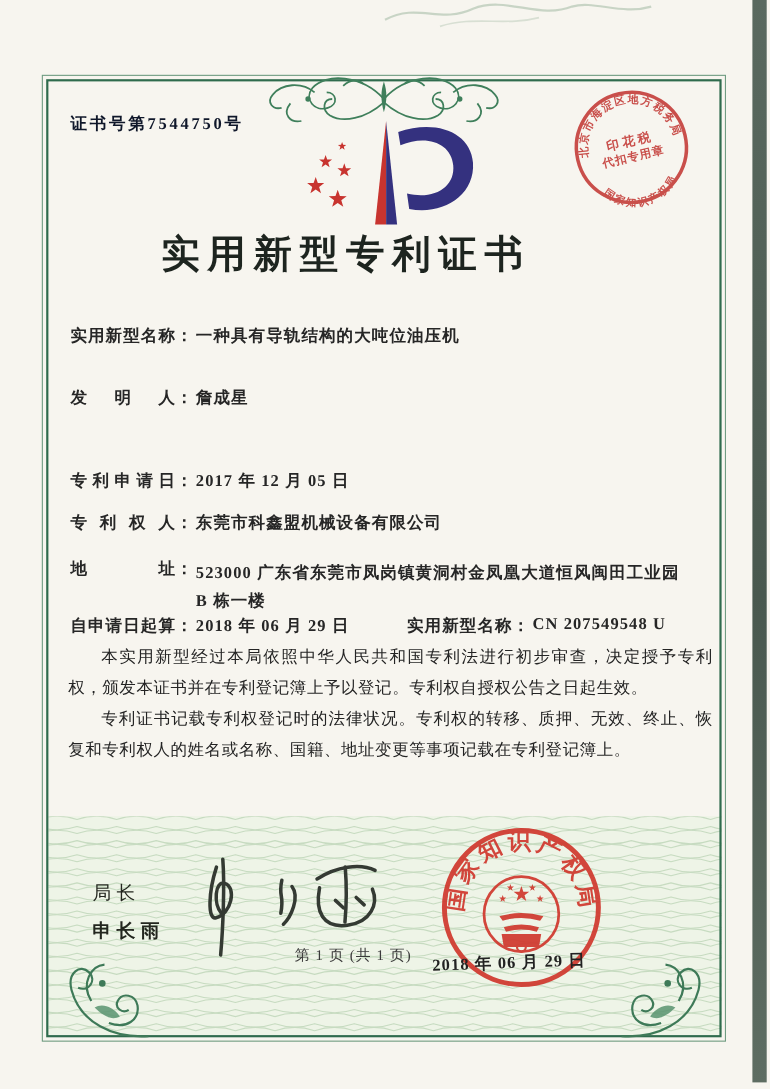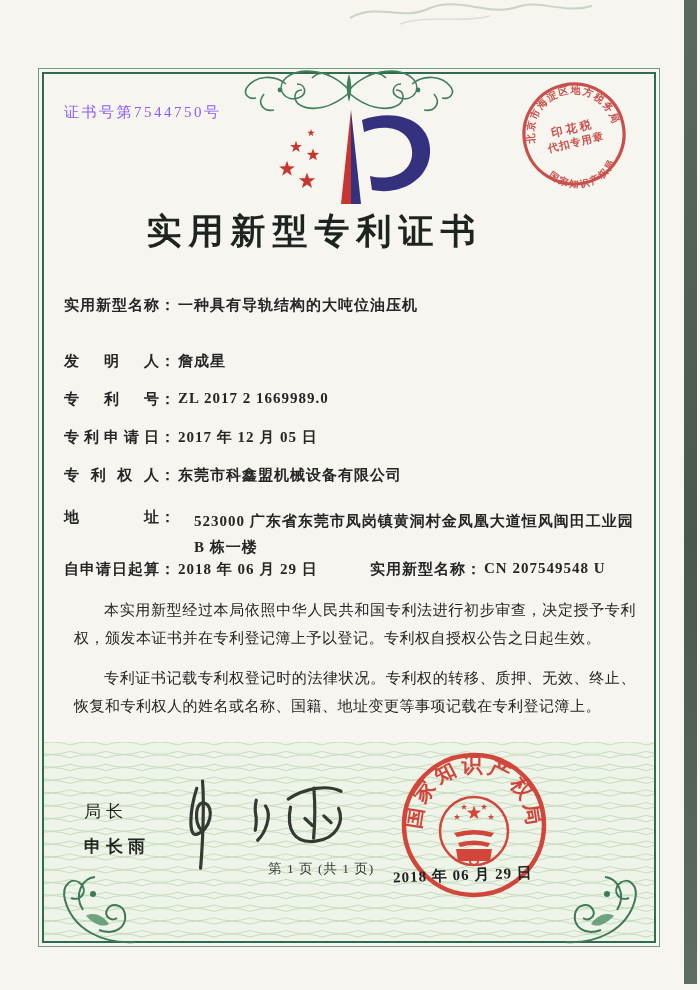--- a/index.html
+++ b/index.html
@@ -11,32 +11,32 @@
   
   .border-outer{position:absolute;left:38px;top:68px;width:620px;height:877px;
                 border:1px solid #6f9c81;}
   .border-inner{position:absolute;left:3px;top:3px;right:3px;bottom:3px;
                 border:2.5px solid #2f6b4d;}
   
   .guilloche{position:absolute;left:44px;top:742px;width:612px;height:199px;background:#eef4e7;}
   .guilloche svg{display:block;}
   
   .cert-number{position:absolute;left:64px;top:103px;font-size:15px;letter-spacing:2.5px;
-               color:#8b5cf6;font-weight:400;}
+               color:#0f172a;font-weight:700;}
   .cert-title{position:absolute;left:40px;top:208px;width:549px;text-align:center;
               font-size:35px;font-weight:700;letter-spacing:7px;color:#1d241f;}
   .frow{position:absolute;left:64px;font-size:15px;font-weight:600;color:#262626;
         letter-spacing:1px;white-space:nowrap;}
   .flabel{display:inline-block;width:96px;text-align:justify;text-align-last:justify;vertical-align:top;}
   .fcolon{display:inline-block;width:18px;vertical-align:top;}
   .fval{vertical-align:top;}
-  .row-address .fval{display:inline-block;white-space:normal;width:448px;line-height:26px;margin-left:16px;}
+  .row-address .fval{display:inline-block;white-space:normal;width:448px;line-height:26px;}
   .grant2{position:absolute;left:306px;top:0;white-space:nowrap;}
   .paras{position:absolute;left:62px;top:584px;width:586px;}
-  .paras p{margin:12px;text-indent:2em;font-size:15px;line-height:28px;color:#242424;
+  .paras p{margin:0;text-indent:2em;font-size:15px;line-height:28px;color:#242424;
            text-align:justify;letter-spacing:.5px;}
   .director-role{position:absolute;left:84px;top:800px;font-size:17px;font-weight:400;
                  letter-spacing:5px;color:#23261f;}
   .director-name{position:absolute;left:84px;top:835px;font-size:17px;font-weight:600;
                  letter-spacing:5px;color:#23261f;}
   .seal-date{position:absolute;left:393px;top:866px;font-size:15px;font-weight:600;
              letter-spacing:1px;color:#222;transform:rotate(-2deg);}
   .page-footer{position:absolute;left:268px;top:860px;font-size:13.5px;letter-spacing:1px;color:#3a3a3a;}
   svg text{font-family:"Liberation Serif","DejaVu Serif",serif;}
 </style>
@@ -147,23 +147,20 @@
   </svg>
 
   <div class="cert-title">实用新型专利证书</div>
 
   <div class="frow" style="top:352px">
     <span class="flabel">发明人</span><span class="fcolon">：</span><span class="fval">詹成星</span>
   </div>
   <div class="frow" style="top:296px">
     <span class="flabel">实用新型名称</span><span class="fcolon">：</span><span class="fval">一种具有导轨结构的大吨位油压机</span>
   </div>
-  <div class="frow" style="top:390px">
-    <span class="flabel">专利号</span><span class="fcolon">：</span><span class="fval">ZL 2017 2 1669989.0</span>
-  </div>
   <div class="frow" style="top:428px">
     <span class="flabel">专利申请日</span><span class="fcolon">：</span><span class="fval">2017 年 12 月 05 日</span>
   </div>
   <div class="frow" style="top:466px">
     <span class="flabel">专利权人</span><span class="fcolon">：</span><span class="fval">东莞市科鑫盟机械设备有限公司</span>
   </div>
   <div class="frow row-address" style="top:508px">
     <span class="flabel">地址</span><span class="fcolon">：</span><span class="fval">523000 广东省东莞市凤岗镇黄洞村金凤凰大道恒风闽田工业园 B 栋一楼</span>
   </div>
   <div class="frow" style="top:560px">

